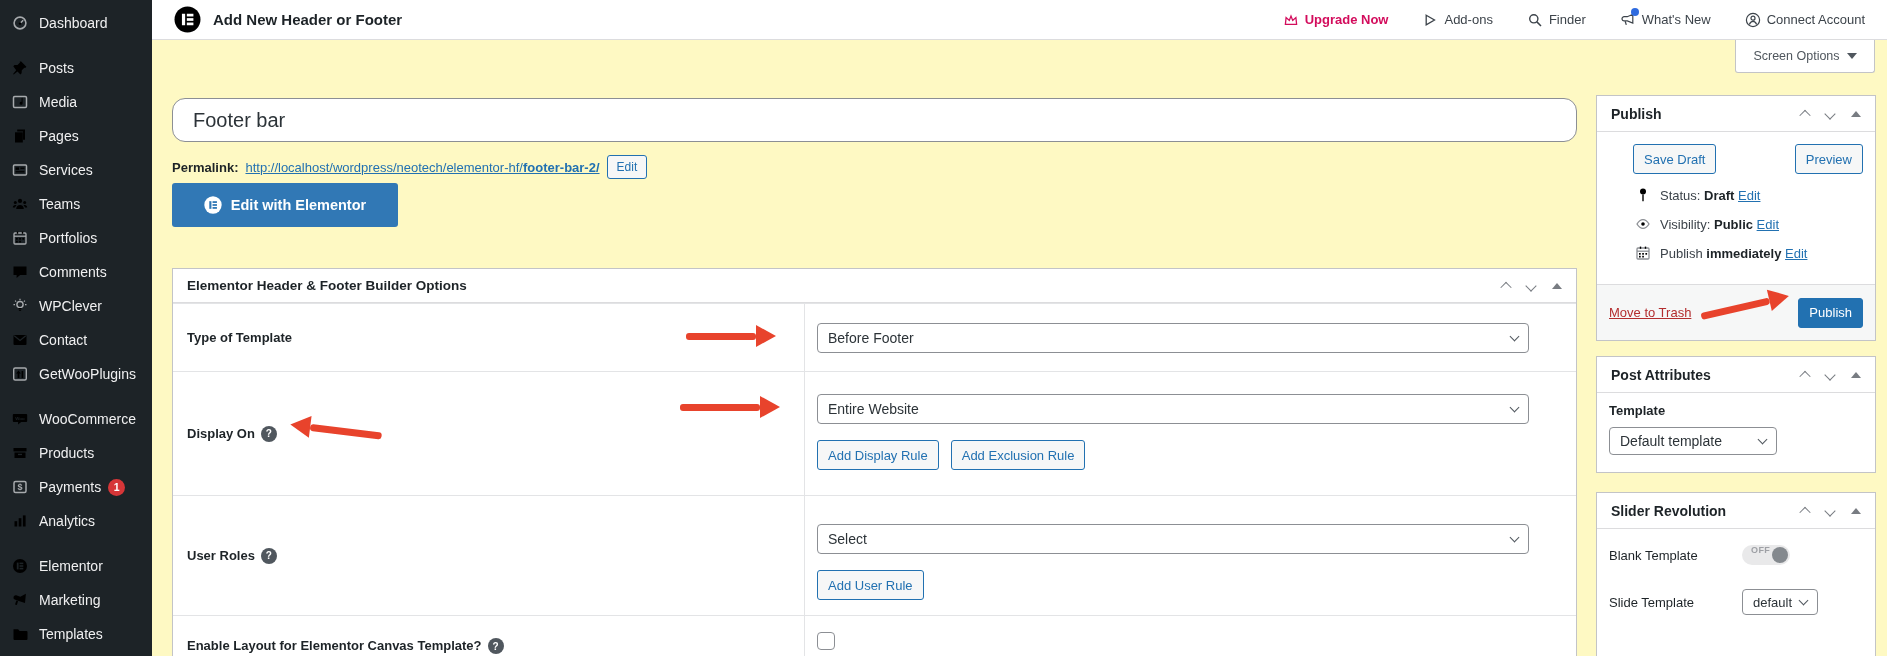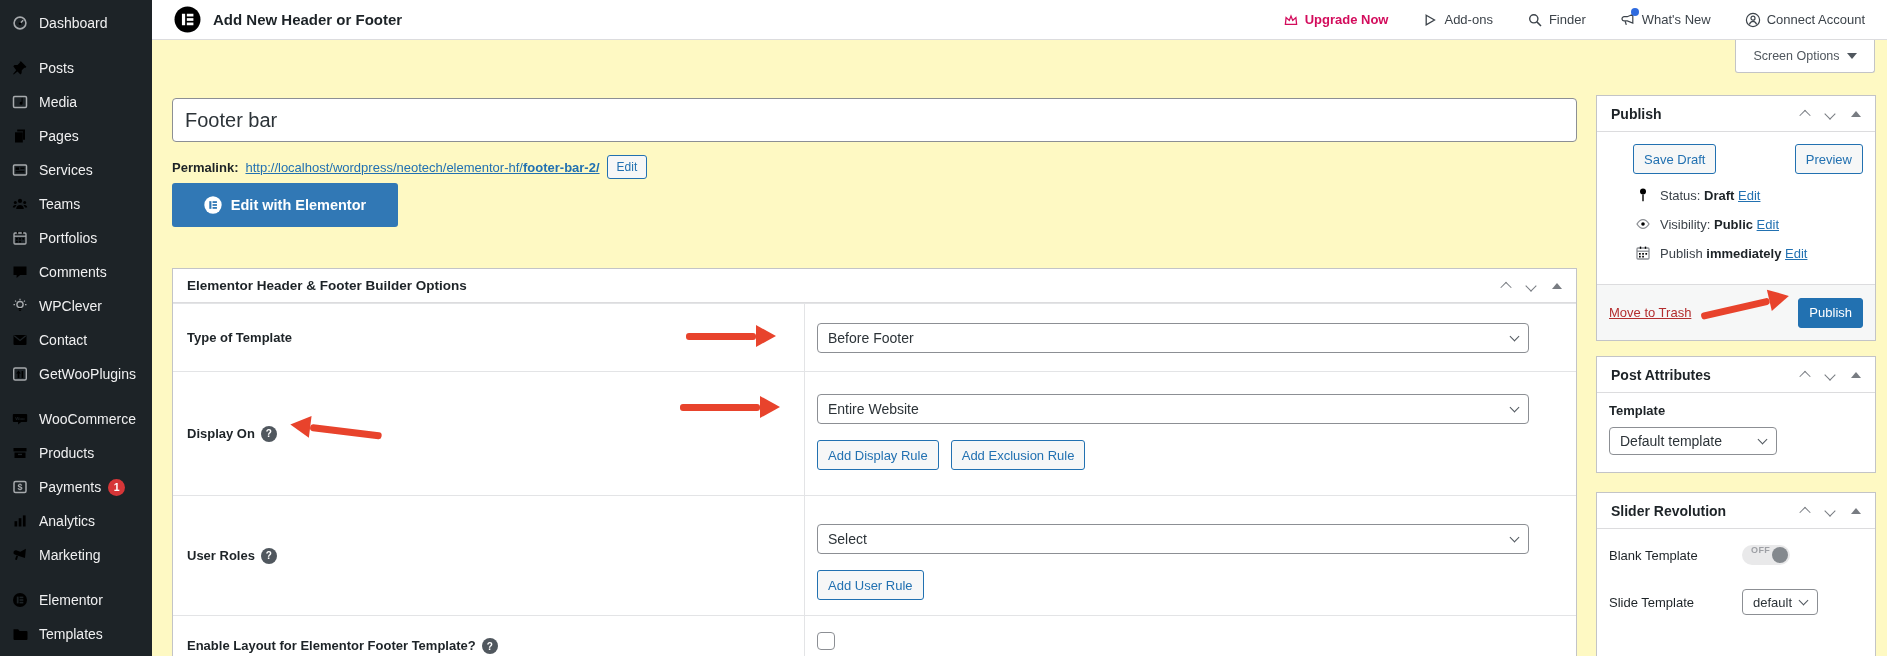--- a/index.html
+++ b/index.html
@@ -42,21 +42,21 @@
     padding:0 10px;font-size:14px;color:#2c3338;cursor:pointer;}
   .sel .sel-chev{margin-left:auto;width:7px;height:7px;border-right:1.6px solid #50575e;border-bottom:1.6px solid #50575e;transform:rotate(45deg);margin-top:-3px;}
   a.link{color:#2271b1;text-decoration:underline;cursor:pointer;}
 
   
   #screen-options{position:absolute;left:1735px;top:40px;width:140px;height:33px;background:#fff;border:1px solid #c3c4c7;border-top:none;
     border-radius:0 0 3px 3px;display:flex;align-items:center;justify-content:center;gap:7px;color:#50575e;font-size:12.5px;cursor:pointer;}
 
   
   #title-input{position:absolute;left:172px;top:98px;width:1405px;height:44px;background:#fff;border:1px solid #8c8f94;
-    border-radius:4px;font-size:20px;color:#2c3338;padding:0 12px;font-family:"Liberation Sans",sans-serif;}
+    border-radius:13px;font-size:20px;color:#2c3338;padding:0 20px;font-family:"Liberation Sans",sans-serif;}
   #permalink-row{position:absolute;left:172px;top:155px;display:flex;align-items:center;gap:7px;font-size:13px;}
   #permalink-row .strong{font-weight:bold;color:#1d2327;}
   #edit-permalink-btn{height:24px;padding:0 9px;font-size:12px;border-radius:3px;}
   #elementor-btn{position:absolute;left:172px;top:183px;width:226px;height:44px;background:#3178b5;border:none;border-radius:3px;
     color:#fff;font-size:14.5px;font-weight:bold;display:flex;align-items:center;justify-content:center;gap:9px;cursor:pointer;}
   .el-btn-logo{width:18px;height:18px;color:#fff;--logo-contrast:#3178b5;}
 
   
   #metabox{position:absolute;left:172px;top:268px;width:1405px;height:420px;background:#fff;border:1px solid #c3c4c7;}
   .panel-head{display:flex;align-items:center;padding:0 14px;border-bottom:1px solid #dcdcde;}
@@ -274,41 +274,41 @@
     <span class="sb-icon">
             <svg viewBox="0 0 16 16" width="100%" height="100%" style="display:block">
               <rect x="2.5" y="8.2" width="2.7" height="5.3"></rect>
               <rect x="6.7" y="5.2" width="2.7" height="8.3"></rect>
               <rect x="10.9" y="2.4" width="2.7" height="11.1"></rect>
             </svg>
           </span>
     <span class="sb-label">Analytics</span>
   </a>
 
-  <a class="sb-item">
-    <span class="sb-icon">
-            <svg viewBox="0 0 16 16" width="100%" height="100%" style="display:block">
-              <path d="M13.9 1.8L13 11.1 6.8 9 2.7 7.6a2.3 2.3 0 0 1 1.5-4.3l4.1 1.4z"></path>
-              <path d="M4.4 8.6l1.6.5-1.1 4-1.9-.6z"></path>
-            </svg>
-          </span>
-    <span class="sb-label">Marketing</span>
-  </a>
-
   <a class="sb-item sep">
     <span class="sb-icon">
             <svg viewBox="0 0 16 16" width="100%" height="100%" style="display:block">
               <circle cx="8" cy="8" r="7"></circle>
               <rect x="4.8" y="4.6" width="1.8" height="6.8" fill="#1d2327"></rect>
               <rect x="7.5" y="4.6" width="3.8" height="1.6" fill="#1d2327"></rect>
               <rect x="7.5" y="7.2" width="3.8" height="1.6" fill="#1d2327"></rect>
               <rect x="7.5" y="9.8" width="3.8" height="1.6" fill="#1d2327"></rect>
             </svg>
           </span>
     <span class="sb-label">Elementor</span>
+  </a>
+
+  <a class="sb-item">
+    <span class="sb-icon">
+            <svg viewBox="0 0 16 16" width="100%" height="100%" style="display:block">
+              <path d="M13.9 1.8L13 11.1 6.8 9 2.7 7.6a2.3 2.3 0 0 1 1.5-4.3l4.1 1.4z"></path>
+              <path d="M4.4 8.6l1.6.5-1.1 4-1.9-.6z"></path>
+            </svg>
+          </span>
+    <span class="sb-label">Marketing</span>
   </a>
 
   <a class="sb-item">
     <span class="sb-icon">
             <svg viewBox="0 0 16 16" width="100%" height="100%" style="display:block">
               <path d="M1.5 3.2h4.6l1.5 1.8h6.9a1 1 0 0 1 1 1V13a1 1 0 0 1-1 1h-12a1 1 0 0 1-1-1z"></path>
             </svg>
           </span>
     <span class="sb-label">Templates</span>
   </a>
@@ -445,21 +445,21 @@
           <span>Select</span>
             <span class="sel-chev"></span>
         </div>
         <div class="btn-row">
           <button class="wp-btn">Add User Rule</button>
         </div>
       </div>
     </div>
     <div class="mb-row" id="row-canvas" style="height:106px;">
       <div class="mb-label">
-        <span>Enable Layout for Elementor Footer Template?</span>
+        <span>Enable Layout for Elementor Canvas Template?</span>
         <span class="help-ic">?</span>
       </div>
       <div class="mb-field" style="padding-top:16px;">
         <span class="checkbox"></span>
       </div>
     </div>
   </section>
 
   <section class="side-panel" id="publish-panel">
     <div class="panel-head">

